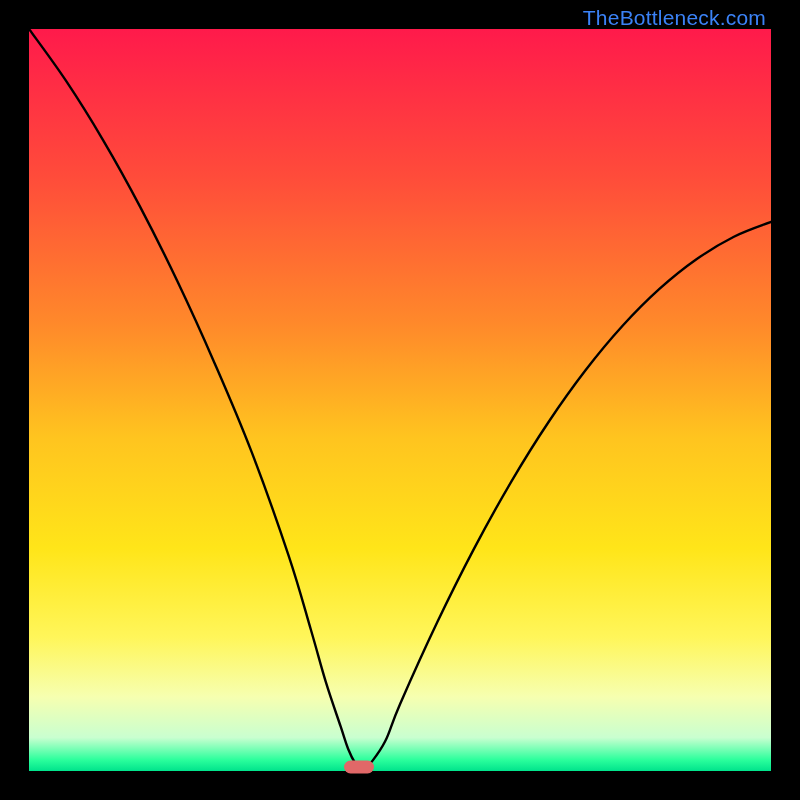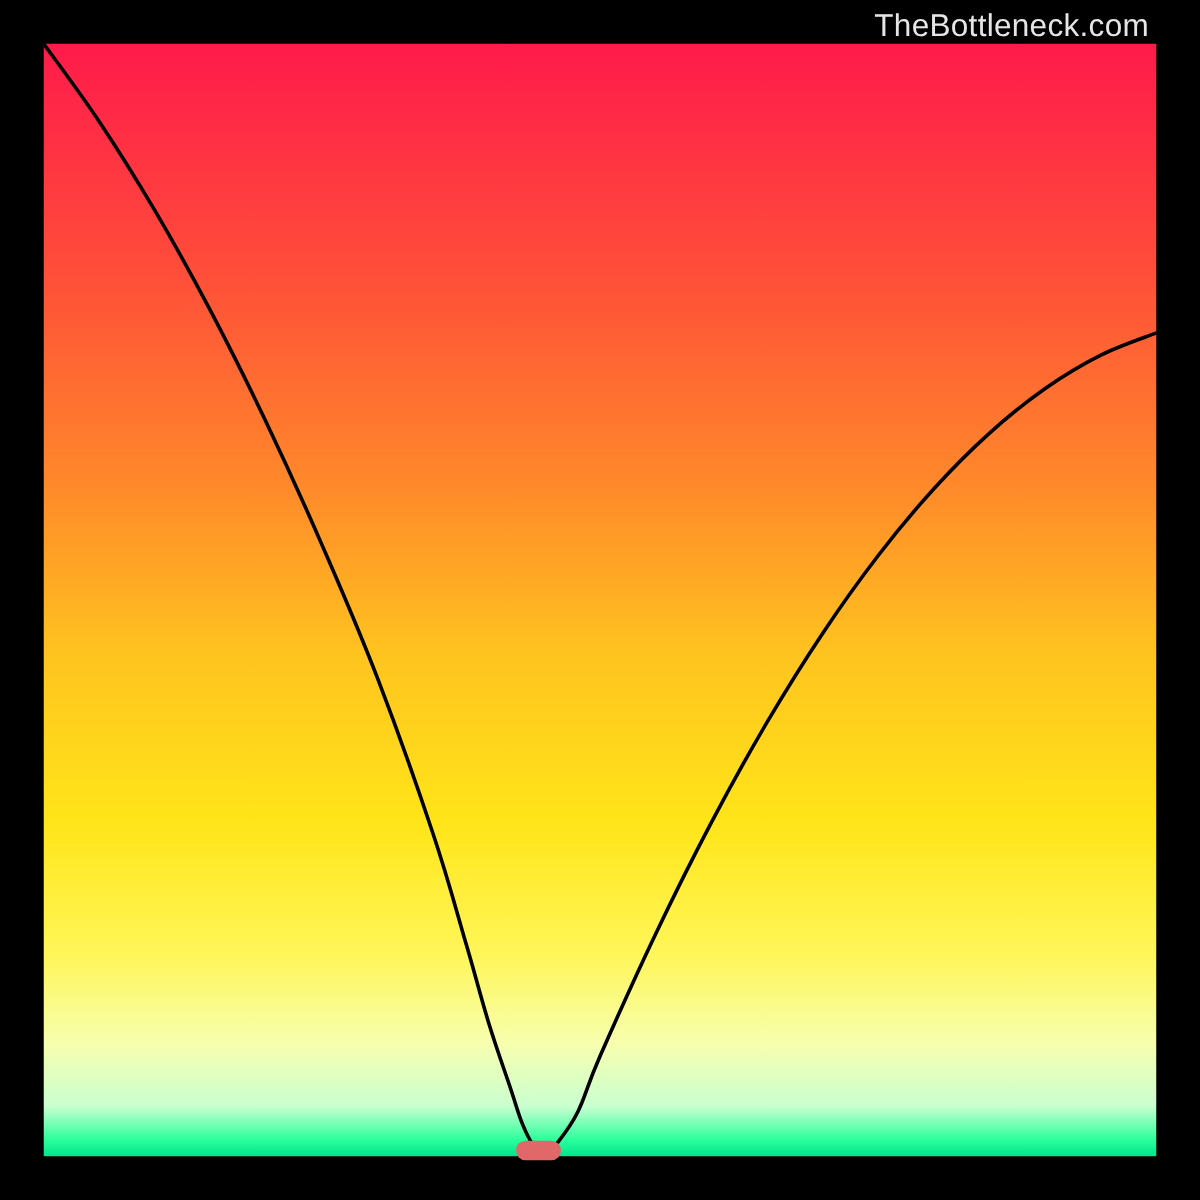--- a/index.html
+++ b/index.html
@@ -30,21 +30,21 @@
   .curve-svg {
     position: absolute;
     inset: 0;
     width: 100%;
     height: 100%;
   }
   .watermark {
     position: absolute;
     top: 6px;
     right: 34px;
-    color: #e5e5e5;
+    color: #3b82f6;
     font-size: 21px;
     letter-spacing: 0.2px;
     font-weight: 400;
     font-family: Arial, Helvetica, sans-serif;
   }
   .marker {
     position: absolute;
     width: 30px;
     height: 13px;
     border-radius: 7px;

